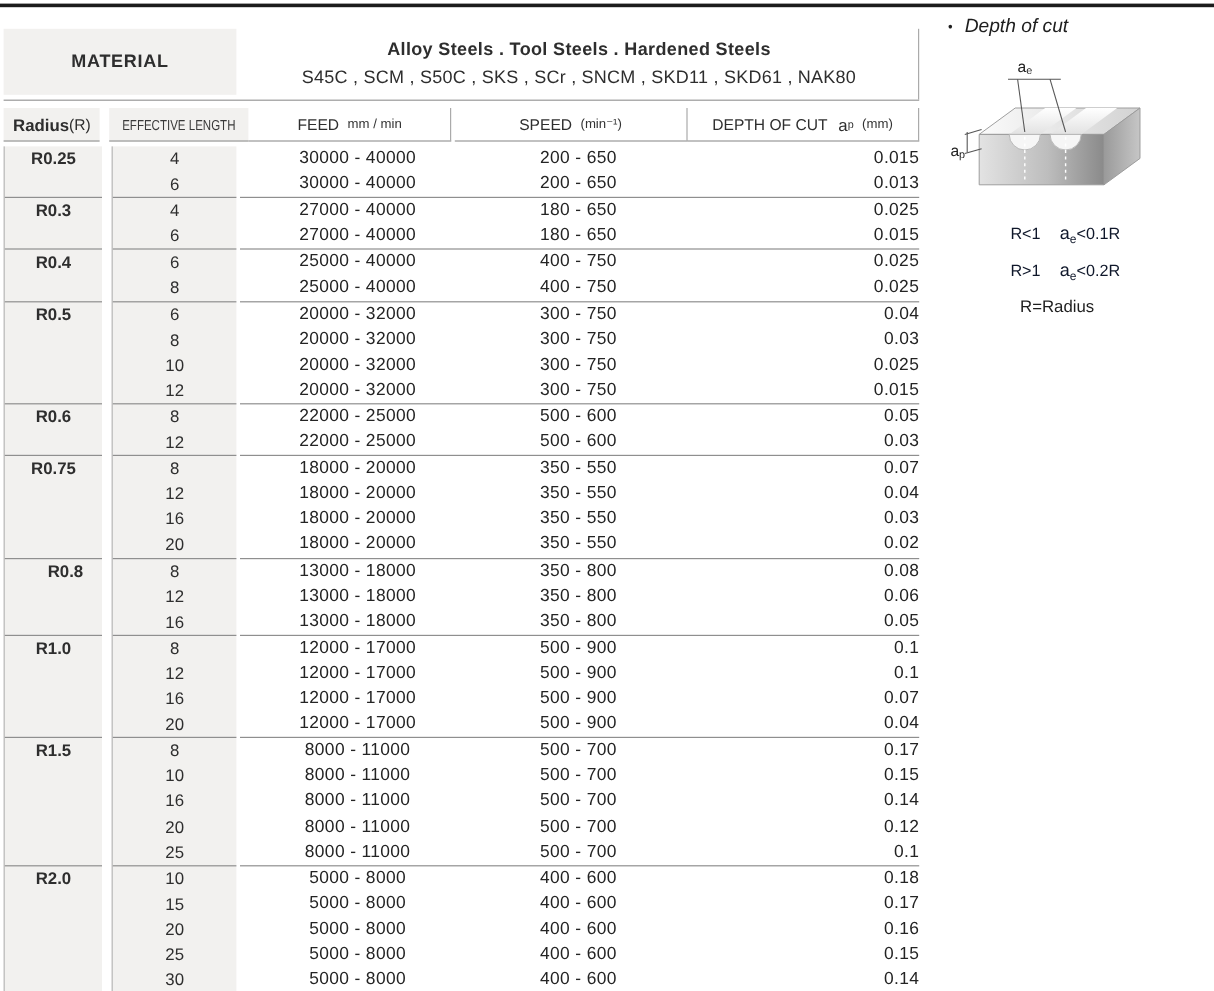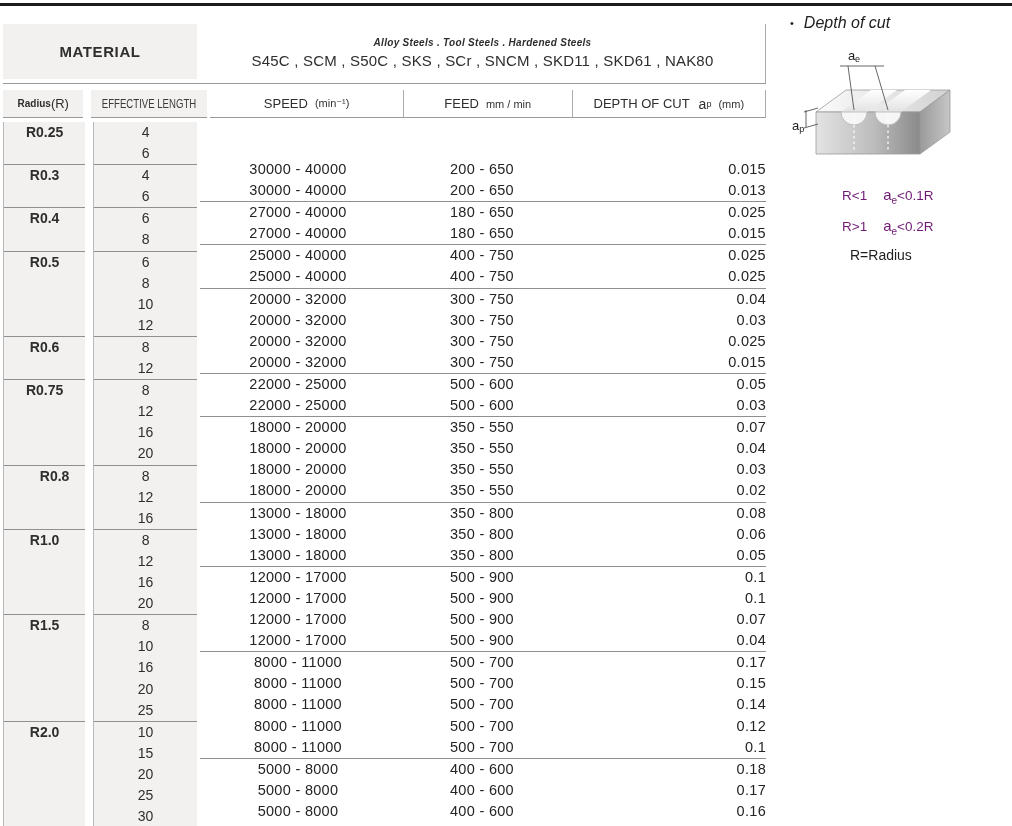--- a/index.html
+++ b/index.html
@@ -10,28 +10,28 @@
   .top-rule{position:absolute;left:0;top:3px;width:1012px;height:3px;background:#1c1c1c;}
 
   .table-area{position:absolute;left:3px;top:24px;width:763px;}
 
   
   .material-row{display:flex;height:59px;border-bottom:1px solid #999;align-items:stretch;}
   .material-cell{width:194px;height:55px;background:#f2f1ef;display:flex;align-items:center;justify-content:center;
     font-weight:bold;font-size:15px;letter-spacing:.6px;}
   .material-info{flex:1;margin-left:3px;border-right:1px solid #aaa;display:flex;flex-direction:column;
     align-items:center;justify-content:center;line-height:1.5;}
-  .material-line1{font-weight:bold;font-size:10px;letter-spacing:.3px;font-style:italic;}
+  .material-line1{font-weight:bold;font-size:15px;letter-spacing:.3px;}
   .material-line2{font-size:15px;letter-spacing:.2px;}
 
   
   .header-row{display:flex;margin-top:6px;height:28px;}
   .hcell{display:flex;align-items:center;justify-content:center;border-bottom:1px solid #999;font-size:13px;white-space:nowrap;}
   .h-radius{width:82px;background:#f2f1ef;}
-  .h-radius b{font-size:10px;}
+  .h-radius b{font-size:14px;}
   .h-length{width:116px;margin-left:8px;background:#f2f1ef;}
   .h-length span{display:inline-block;transform:scaleX(.8);font-size:12px;color:#3a3a3a;}
   .h-speed{width:196px;margin-left:3px;border-right:1px solid #aaa;}
   .h-feed{width:171px;border-right:1px solid #aaa;}
   .h-depth{width:196px;border-right:1px solid #aaa;}
   .unit{font-size:11px;margin-left:7px;color:#333;}
   .sym-a{font-size:14px;margin-left:9px;}
   .hcell sub{font-size:9px;}
 
   
@@ -46,21 +46,21 @@
   .cell{text-align:center;font-size:14.5px;letter-spacing:.3px;color:#242424;}
   .c-speed{width:196px;}
   .c-feed{width:172px;}
   .c-depth{width:198px;text-align:right;}
 
   
   .side-panel{position:absolute;left:790px;top:14px;width:218px;}
   .panel-title{font-style:italic;font-size:16px;color:#1e1e1e;display:flex;align-items:center;}
   .panel-title .bullet{font-style:normal;font-size:11px;margin-right:10px;}
   .diagram{margin:14px 0 0 2px;display:block;}
-  .notes{margin:8px 0 0 52px;font-size:13.5px;color:#701a75;}
+  .notes{margin:8px 0 0 52px;font-size:13.5px;color:#0f172a;}
   .note{margin-bottom:11px;white-space:nowrap;}
   .note .rule{margin-left:16px;}
   .note .big-a,.rnote-a{font-size:15px;}
   .note sub{font-size:10px;}
   .radius-note{margin:2px 0 0 60px;font-size:14px;color:#1e1e1e;}
 </style>
 </head>
 <body>
 
 <div class="page">
@@ -79,27 +79,27 @@
     </div>
 
     <div class="header-row">
       <div class="hcell h-radius">
         <b>Radius</b>
           <span>(R)</span>
       </div>
       <div class="hcell h-length">
         <span>EFFECTIVE LENGTH</span>
       </div>
+      <div class="hcell h-feed">
+        <span>FEED</span>
+        <span class="unit">mm / min</span>
+      </div>
       <div class="hcell h-speed">
         <span>SPEED</span>
         <span class="unit">(min⁻¹)</span>
-      </div>
-      <div class="hcell h-feed">
-        <span>FEED</span>
-        <span class="unit">mm / min</span>
       </div>
       <div class="hcell h-depth">
         <span>DEPTH OF CUT</span>
         <span class="sym-a">a</span>
           <sub>p</sub>
         <span class="unit">(mm)</span>
       </div>
     </div>
 
     <div class="tbody">
@@ -184,21 +184,21 @@
           </div>
           <div class="grp" style="height: 105.5px;">
             <div class="len-cell">10</div>
             <div class="len-cell">15</div>
             <div class="len-cell">20</div>
             <div class="len-cell">25</div>
             <div class="len-cell">30</div>
           </div>
         </div>
       <div class="col-data">
-          <div class="grp" style="height: 42.2px; margin-top: 37px;">
+          <div class="grp" style="height: 42.2px;">
             <div class="data-row">
               <div class="cell c-speed">30000 - 40000</div>
               <div class="cell c-feed">200 - 650</div>
               <div class="cell c-depth">0.015</div>
             </div>
             <div class="data-row">
               <div class="cell c-speed">30000 - 40000</div>
               <div class="cell c-feed">200 - 650</div>
               <div class="cell c-depth">0.013</div>
             </div>

